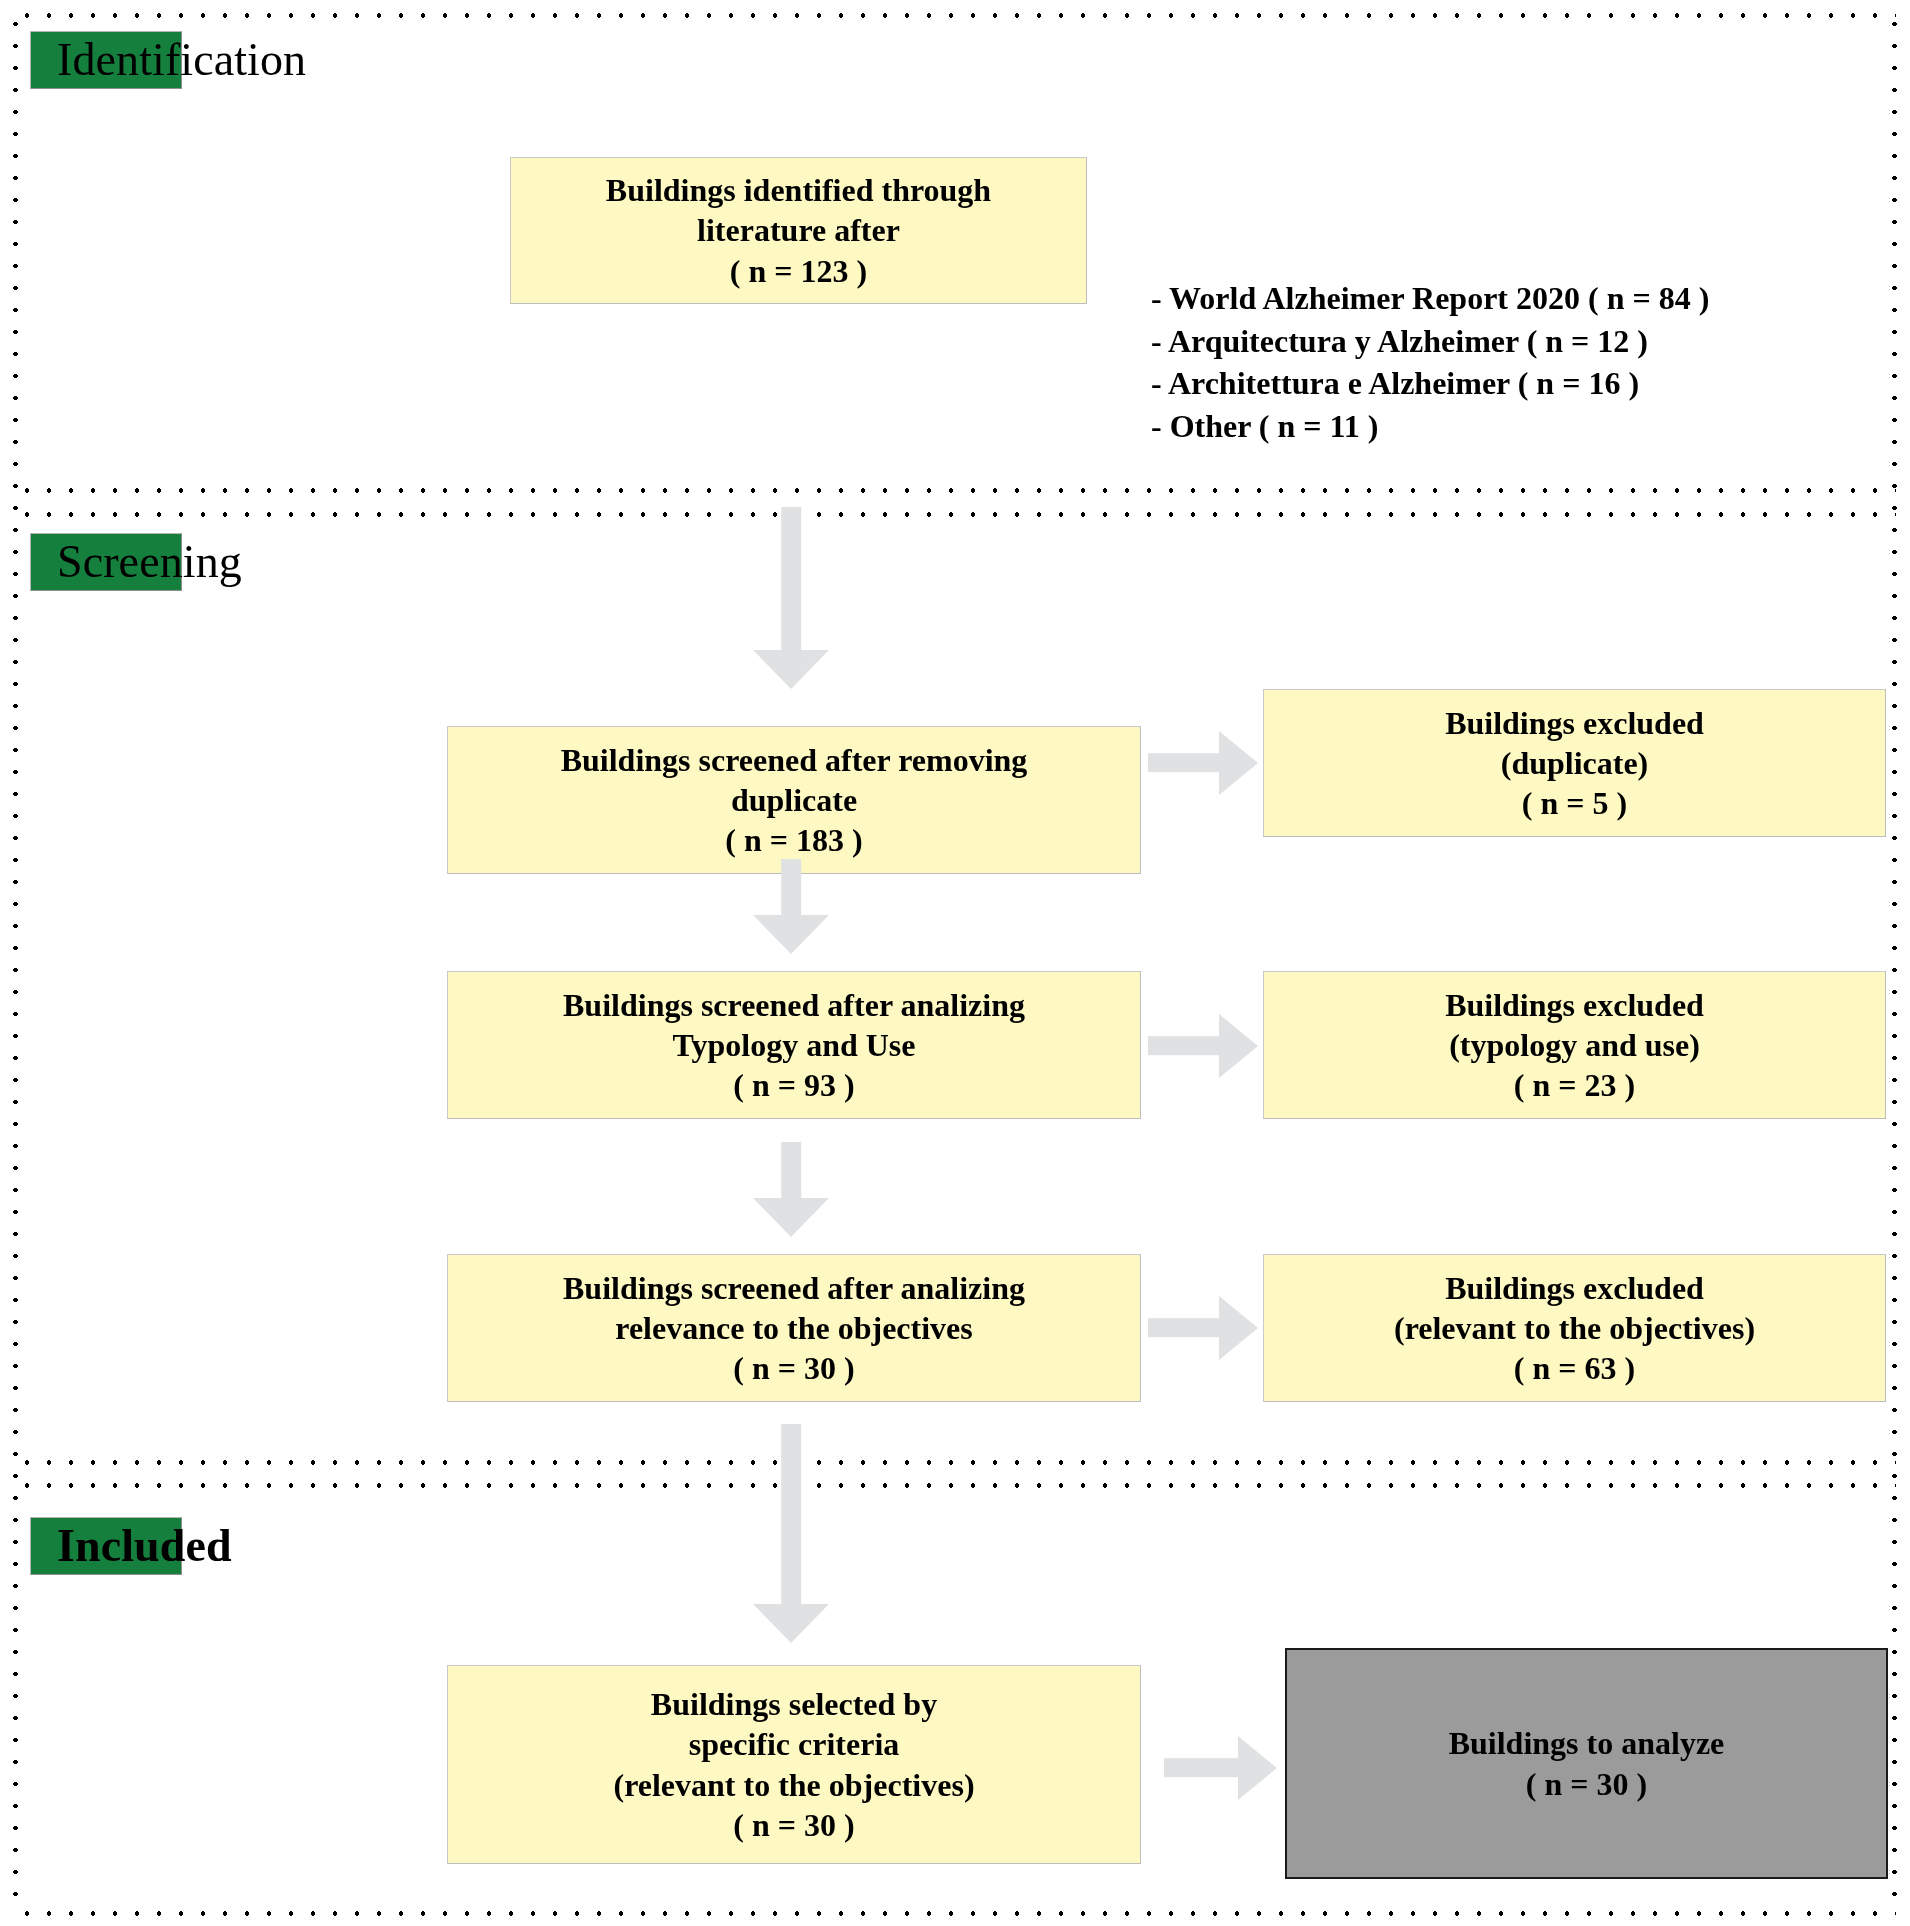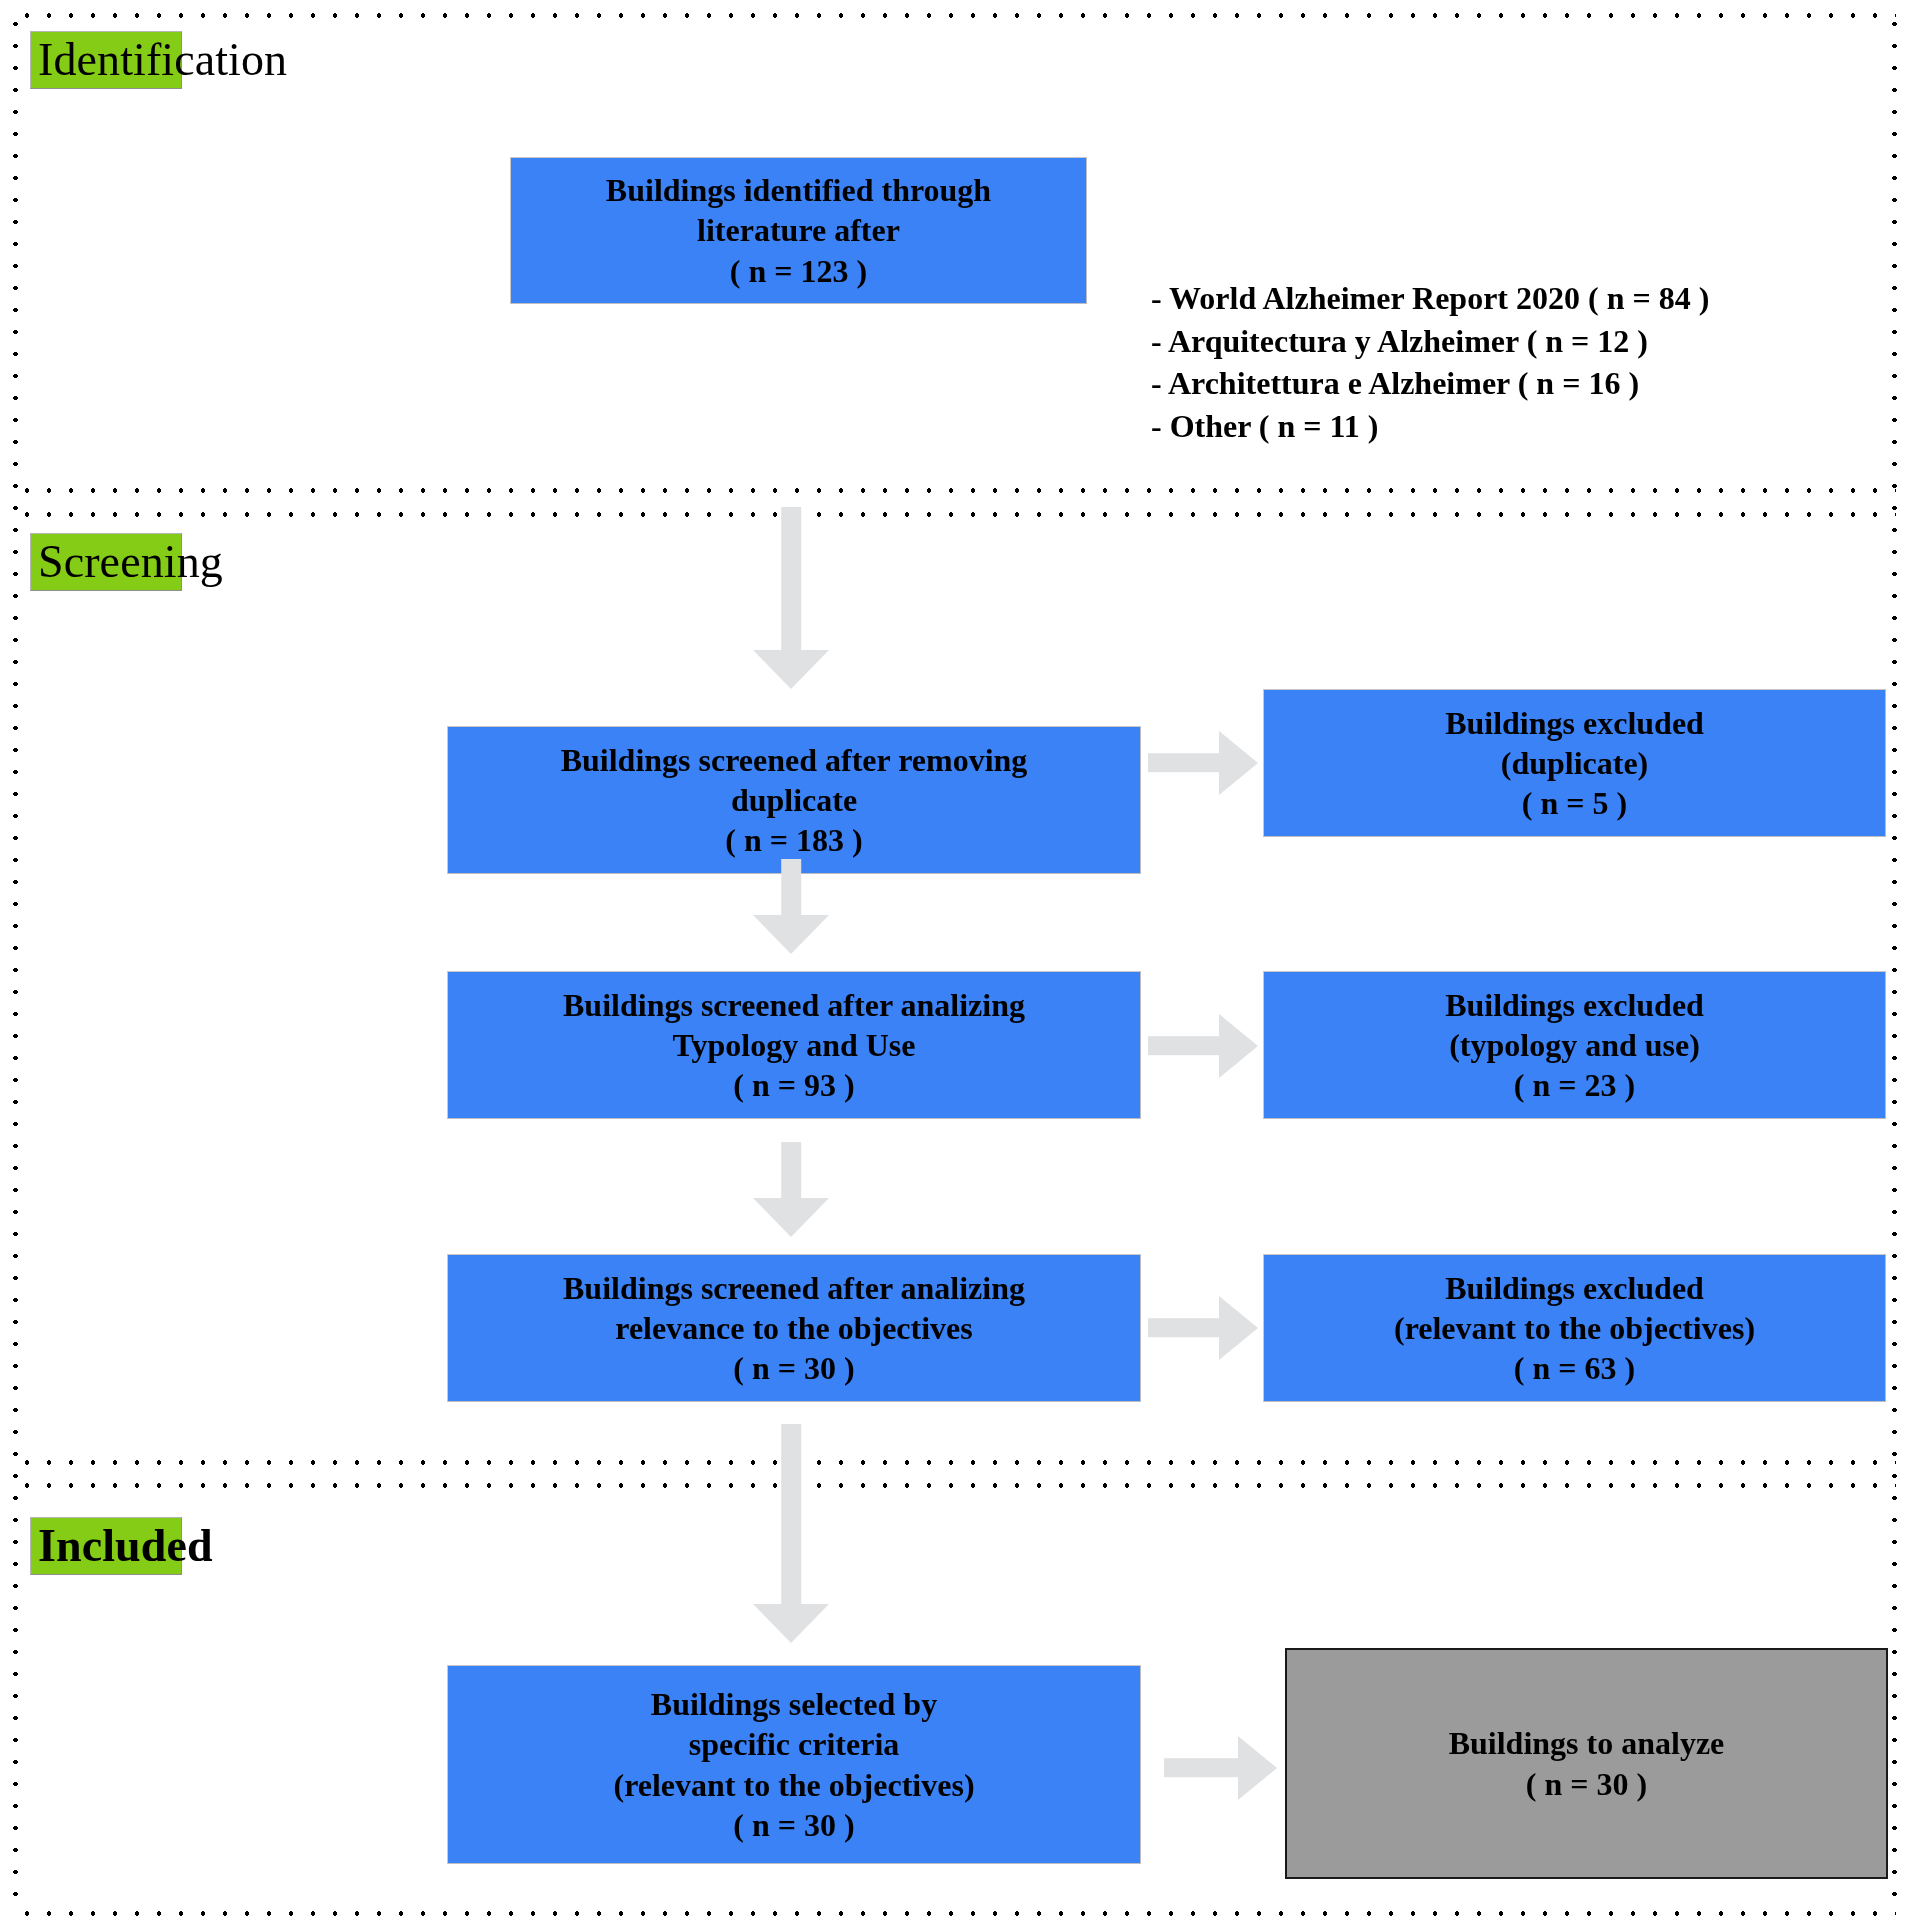--- a/index.html
+++ b/index.html
@@ -58,40 +58,40 @@
     pointer-events:none;
   }
 
   
   .stage-label{
     position:absolute;
     box-sizing:border-box;
     border:1.7px solid #b5b5b5;
     border-bottom-color:#8f8f8f;
     border-right-color:#8f8f8f;
-    background:#84cc16;
+    background:#15803d;
     display:flex;
     align-items:center;
-    padding-left:7px;
+    padding-left:26px;
   }
   .stage-label span{
     font-size:46px;
     line-height:1;
     letter-spacing:0.1px;
     white-space:nowrap;
   }
 
   
   .fbox{
     position:absolute;
     box-sizing:border-box;
     border:1.7px solid #bdbdbd;
     border-top-color:#c9c9c9;
     border-left-color:#c9c9c9;
-    background:#3b82f6;
+    background:#fef9c3;
     display:flex;
     flex-direction:column;
     align-items:center;
     justify-content:center;
     text-align:center;
   }
   .fbox .line{
     font-size:32px;
     font-weight:bold;
     line-height:1.26;

